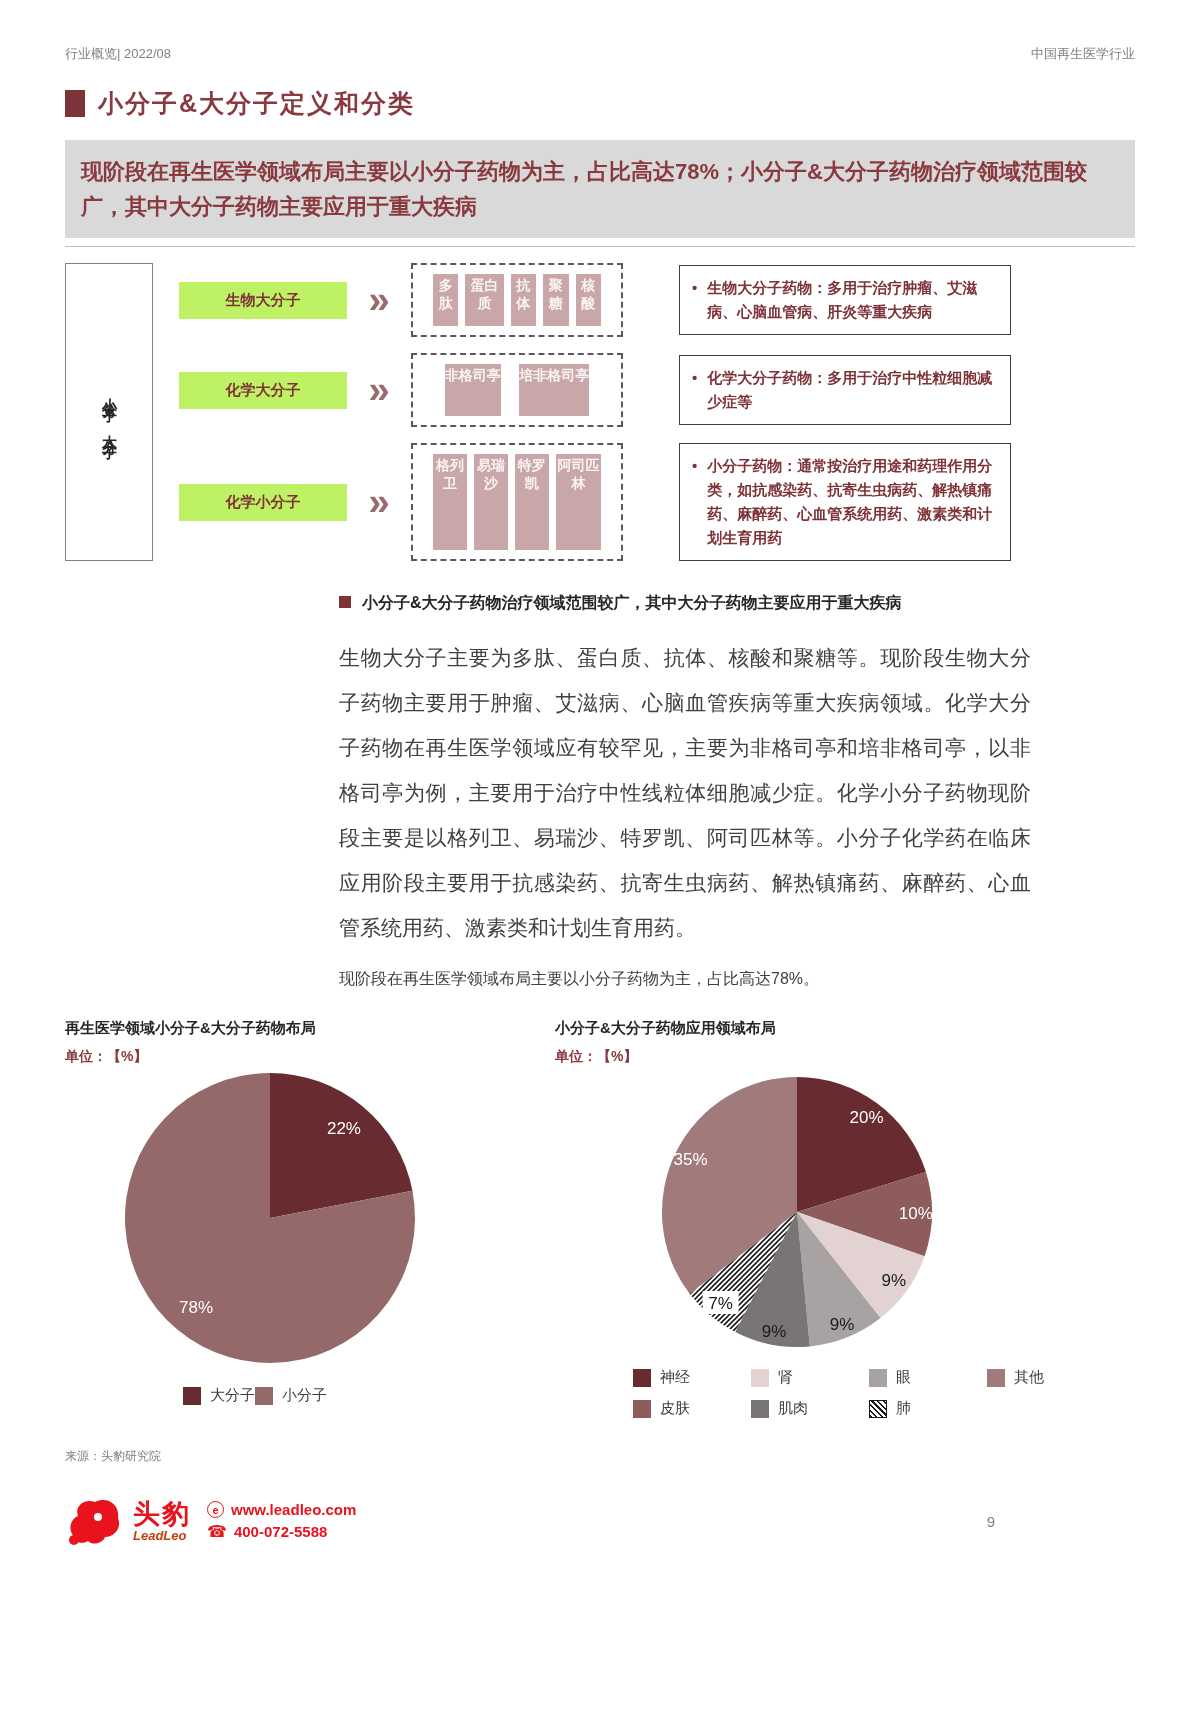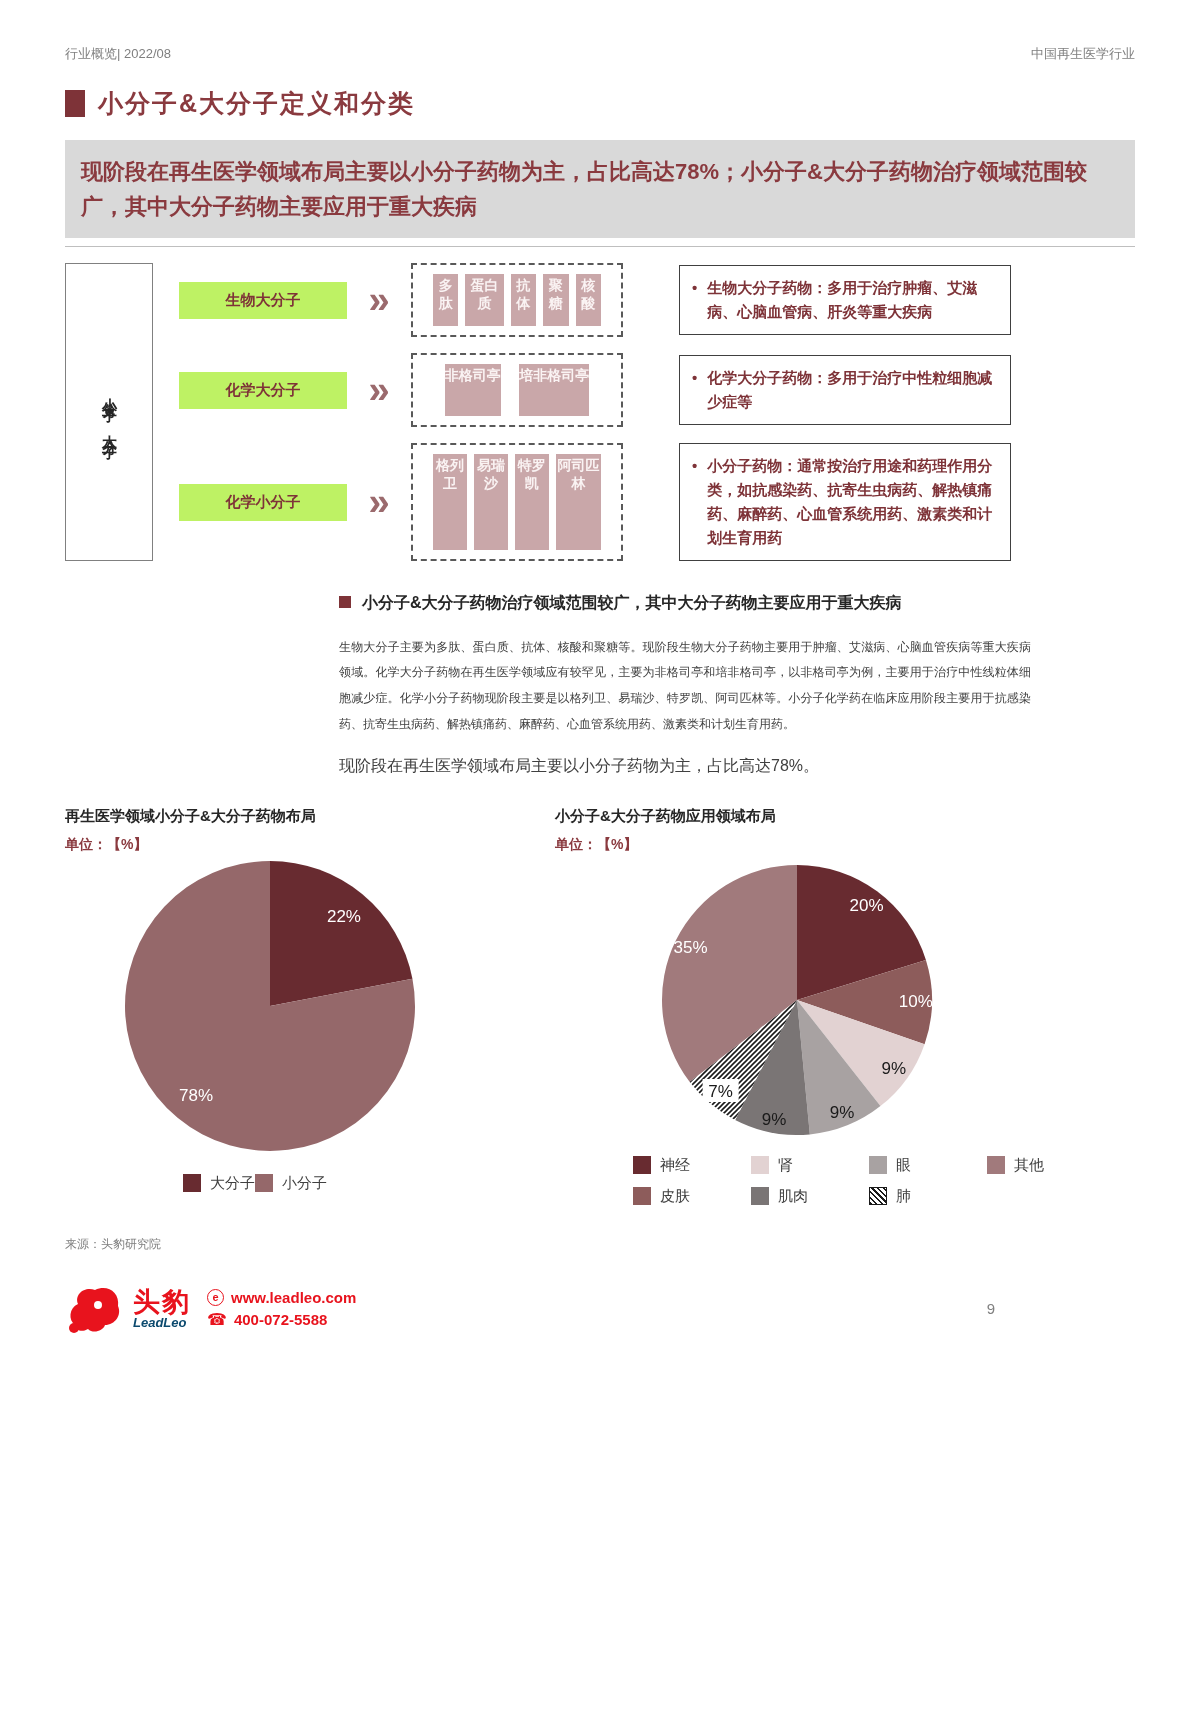--- a/index.html
+++ b/index.html
@@ -37,21 +37,21 @@
               align-self:stretch;min-height:74px;flex-shrink:0;}
   .pill{background:#c9a7a9;color:#faf3f3;font-size:14px;font-weight:bold;text-align:center;padding:3px 0;}
   .note-box{margin-left:56px;width:332px;border:1px solid #404040;padding:10px 12px;box-sizing:border-box;
             display:flex;gap:10px;font-size:15px;font-weight:bold;color:#7e3338;line-height:1.6;}
   .note-bullet{flex-shrink:0;}
 
   
   .bullet-head{margin:28px 0 0 274px;width:692px;display:flex;gap:11px;font-size:16px;
                font-weight:bold;color:#262626;line-height:1.7;}
   .bullet-sq{width:12px;height:12px;background:#7e3338;margin-top:7px;flex-shrink:0;}
-  .body-text{margin:18px 0 0 274px;width:692px;font-size:12px;color:#404040;line-height:2.15;
+  .body-text{margin:18px 0 0 274px;width:692px;font-size:21px;color:#404040;line-height:2.15;
              text-align:justify;}
   .body-text2{margin:14px 0 0 274px;width:692px;font-size:16px;color:#404040;line-height:1.8;}
 
   
   .charts{display:flex;margin-top:26px;}
   .chart-left{width:490px;flex-shrink:0;}
   .chart-right{flex:1;}
   .chart-title{font-size:15px;font-weight:bold;color:#262626;}
   .unit{font-size:14px;font-weight:bold;color:#8a3a3f;margin-top:10px;}
   .pie-wrap-left{margin:2px 0 0 55px;}
@@ -64,21 +64,21 @@
   .swatch{width:18px;height:18px;display:inline-block;flex-shrink:0;}
   .swatch-hatch{background:repeating-linear-gradient(45deg,#1a1a1a 0 1.5px,#ffffff 1.5px 4px);
                 border:1px solid #1a1a1a;box-sizing:border-box;}
 
   .source{margin-top:30px;font-size:12px;color:#7f7f7f;}
 
   
   .footer{margin-top:30px;display:flex;align-items:center;}
   .brand-col{display:flex;flex-direction:column;line-height:1.05;margin-left:10px;}
   .brand-cn{font-size:27px;font-weight:bold;color:#e8131d;letter-spacing:2px;}
-  .brand-en{font-size:13px;font-style:italic;font-weight:bold;color:#0c4a6e;}
+  .brand-en{font-size:13px;font-style:italic;font-weight:bold;color:#c2410c;}
   .contact-col{display:flex;flex-direction:column;gap:4px;margin-left:16px;}
   .contact-line{display:flex;align-items:center;gap:7px;font-size:15px;font-weight:bold;color:#e8131d;}
   .e-icon{width:17px;height:17px;border:1.5px solid #e8131d;border-radius:50%;display:flex;
           align-items:center;justify-content:center;font-size:11px;font-weight:bold;color:#e8131d;box-sizing:border-box;}
   .phone-icon{font-size:16px;color:#e8131d;}
   .page-num{margin-left:auto;margin-right:140px;font-size:15px;color:#7f7f7f;}
   a{text-decoration:none;color:inherit;}
 </style>
 </head>
 <body>

